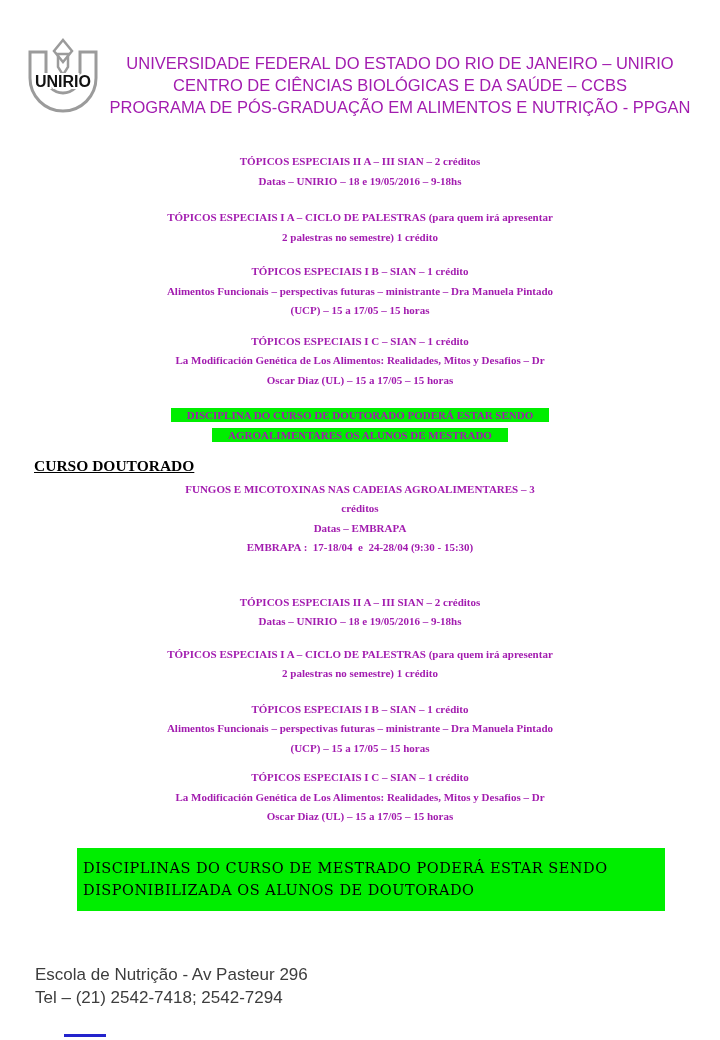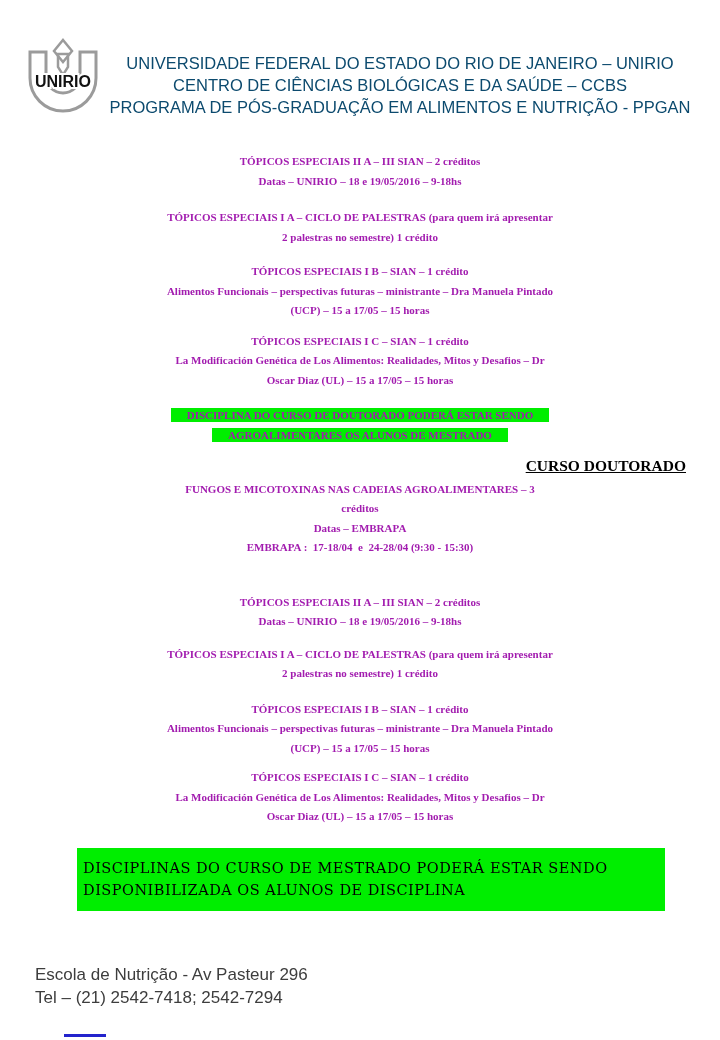--- a/index.html
+++ b/index.html
@@ -11,35 +11,35 @@
     font-family:"Liberation Serif",serif;
   }
   .page{position:absolute;inset:0;}
   
   .header{display:flex;align-items:flex-start;padding:36px 26px 0 20px;}
   .logo-box{width:86px;height:86px;flex:none;position:relative;}
   .header-text{
     flex:1;text-align:center;
     font-family:"Liberation Sans",sans-serif;
     font-size:16.5px;line-height:22px;
-    color:#0c4a6e;
+    color:#a21caf;
     padding-top:16px;
   }
   
   .content{padding:0 34px;}
   .sec{
     text-align:center;
     font-weight:bold;
     font-size:11px;line-height:19.5px;
     color:#a21caf;
     margin:0;
   }
   .hl-line{display:inline;background:var(--green,#00ee00);padding:1px 16px;}
   .heading-u{
-    text-align:right;font-weight:bold;font-size:15.5px;line-height:19.5px;color:#000;
+    text-align:left;font-weight:bold;font-size:15.5px;line-height:19.5px;color:#000;
   }
   .heading-u span{text-decoration:underline;}
   .green-box{
     background:var(--green,#00ee00);
     margin:21px 21px 0 43px;
     padding:9px 6px 10px;
     font-family:"DejaVu Serif",serif;
     font-weight:500;
     font-size:14.5px;line-height:22px;
     letter-spacing:0.5px;
@@ -134,21 +134,21 @@
     </p>
 
     <p class="sec" style="margin-top:10px">
       <span>TÓPICOS ESPECIAIS I C – SIAN – 1 crédito</span><br>
       <span>La Modificación Genética de Los Alimentos: Realidades, Mitos y Desafios – Dr</span><br>
       <span>Oscar Diaz (UL) – 15 a 17/05 – 15 horas</span>
     </p>
 
     <div class="green-box">
       <div>DISCIPLINAS DO CURSO DE MESTRADO PODERÁ ESTAR SENDO</div>
-      <div>DISPONIBILIZADA OS ALUNOS DE DISCIPLINA</div>
+      <div>DISPONIBILIZADA OS ALUNOS DE DOUTORADO</div>
     </div>
 
   </div>
 
   <div class="footer">
     <div>Escola de Nutrição - Av Pasteur 296</div>
     <div>Tel – (21) 2542-7418; 2542-7294</div>
   </div>
 
   <div class="blue-line"></div>

